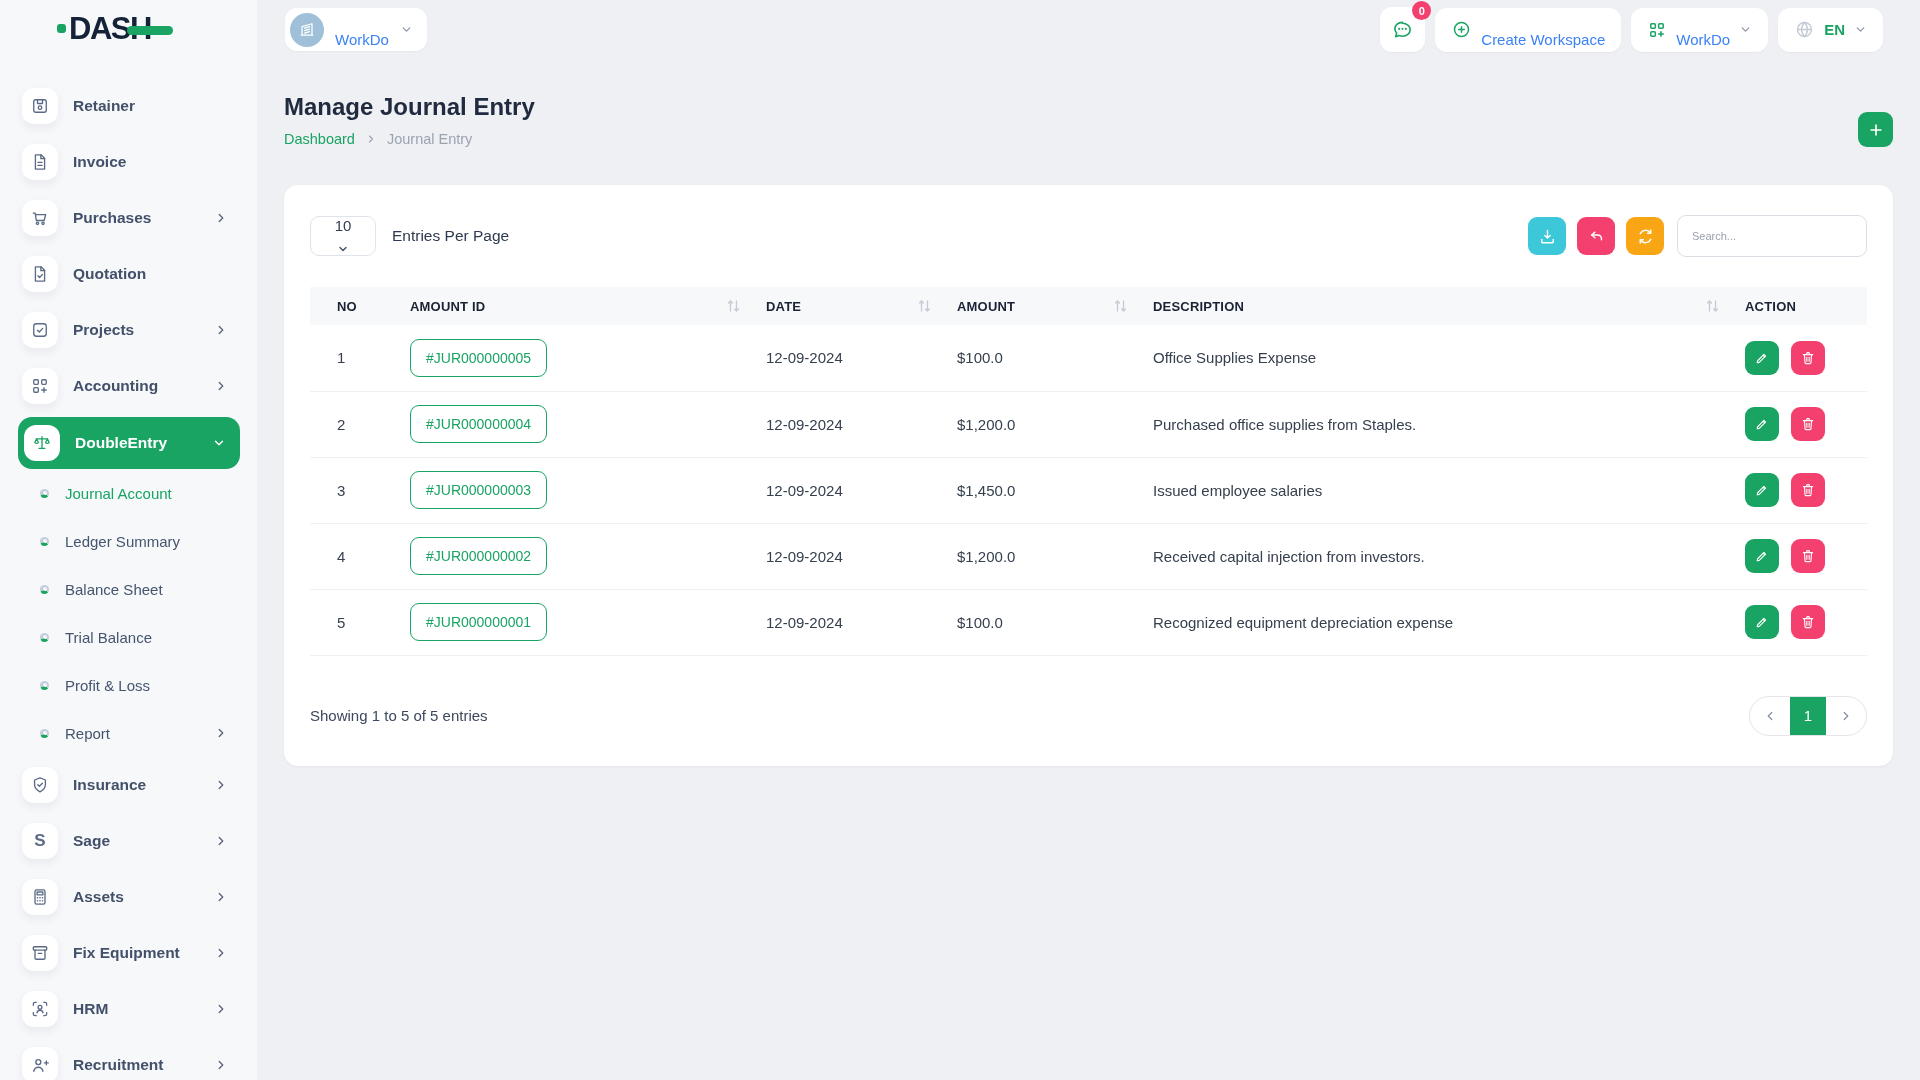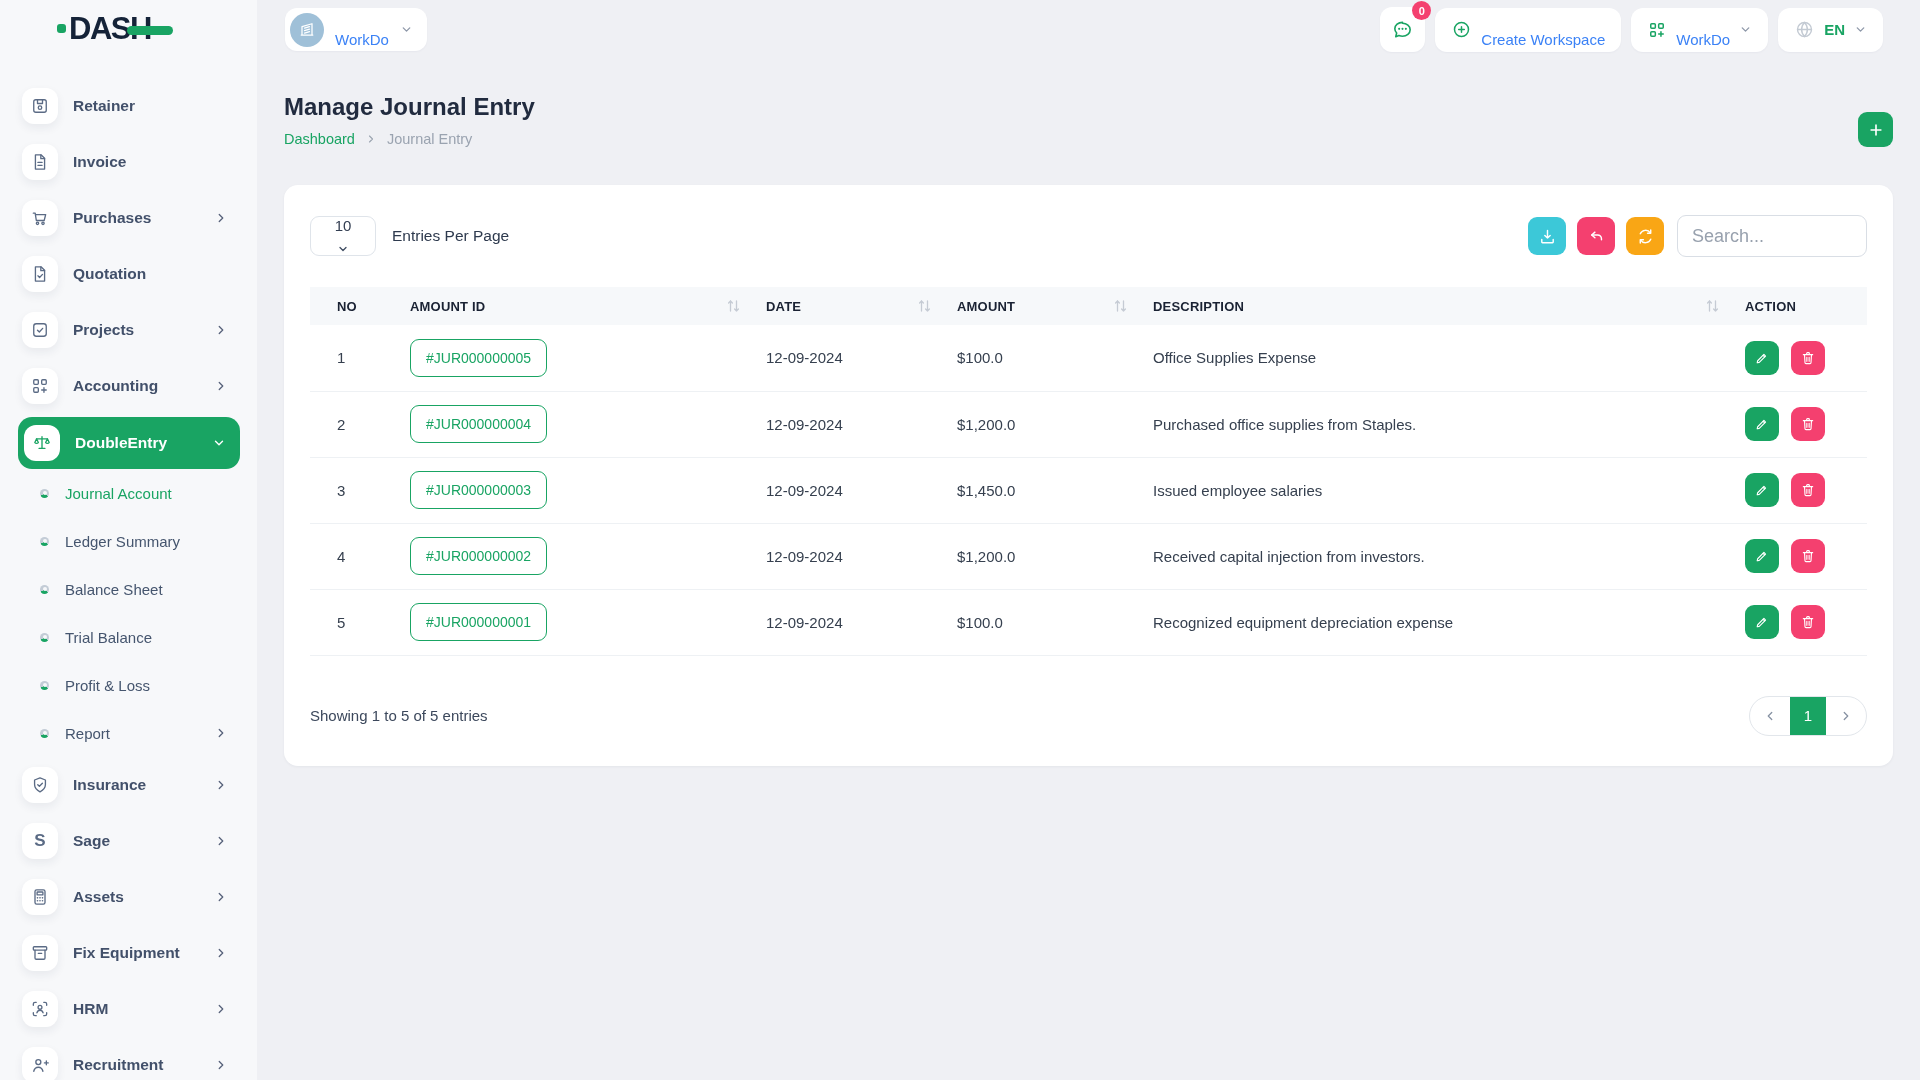--- a/index.html
+++ b/index.html
@@ -73,21 +73,21 @@
   .pp-select{width:66px;height:40px;border:1px solid #dfe4ea;border-radius:9px;background:#fff;cursor:pointer;
     display:flex;align-items:center;justify-content:center;gap:9px;font-size:15px;color:#333e52;flex-direction:column;}
   .pp-label{margin-left:16px;font-size:15.5px;font-weight:500;color:#2e3a4e;}
   .toolbar-right{margin-left:auto;display:flex;align-items:center;gap:11px;}
   .tool-btn{width:38px;height:38px;border:none;border-radius:9px;color:#fff;cursor:pointer;
     display:flex;align-items:center;justify-content:center;}
   .tool-download{background:var(--cyan);}
   .tool-undo{background:var(--pink);}
   .tool-refresh{background:var(--orange);}
   .search{width:190px;height:42px;margin-left:2px;border:1px solid #d9dee5;border-radius:9px;padding:0 14px;
-    font-size:18px;color:#333e52;outline:none;background:#fff;}
+    font-size:11px;color:#333e52;outline:none;background:#fff;}
   .search::placeholder{color:#98a1ae;}
 
   table{width:100%;border-collapse:collapse;table-layout:fixed;margin-top:30px;}
   thead th{background:#f6f8fa;height:38px;font-size:13px;font-weight:700;color:#1a2233;text-align:left;
     position:relative;letter-spacing:.2px;cursor:pointer;}
   thead th:first-child,tbody td:first-child{padding-left:27px;}
   .sort{position:absolute;right:26px;top:50%;transform:translateY(-50%);color:#c5cbd4;}
   tbody td{height:66px;border-bottom:1px solid #eef1f4;font-size:15px;color:#36404f;vertical-align:middle;}
   .jid{border:1px solid var(--accent);color:var(--accent);background:#fff;border-radius:9px;height:38px;
     padding:0 15px;font-size:14px;cursor:pointer;}

